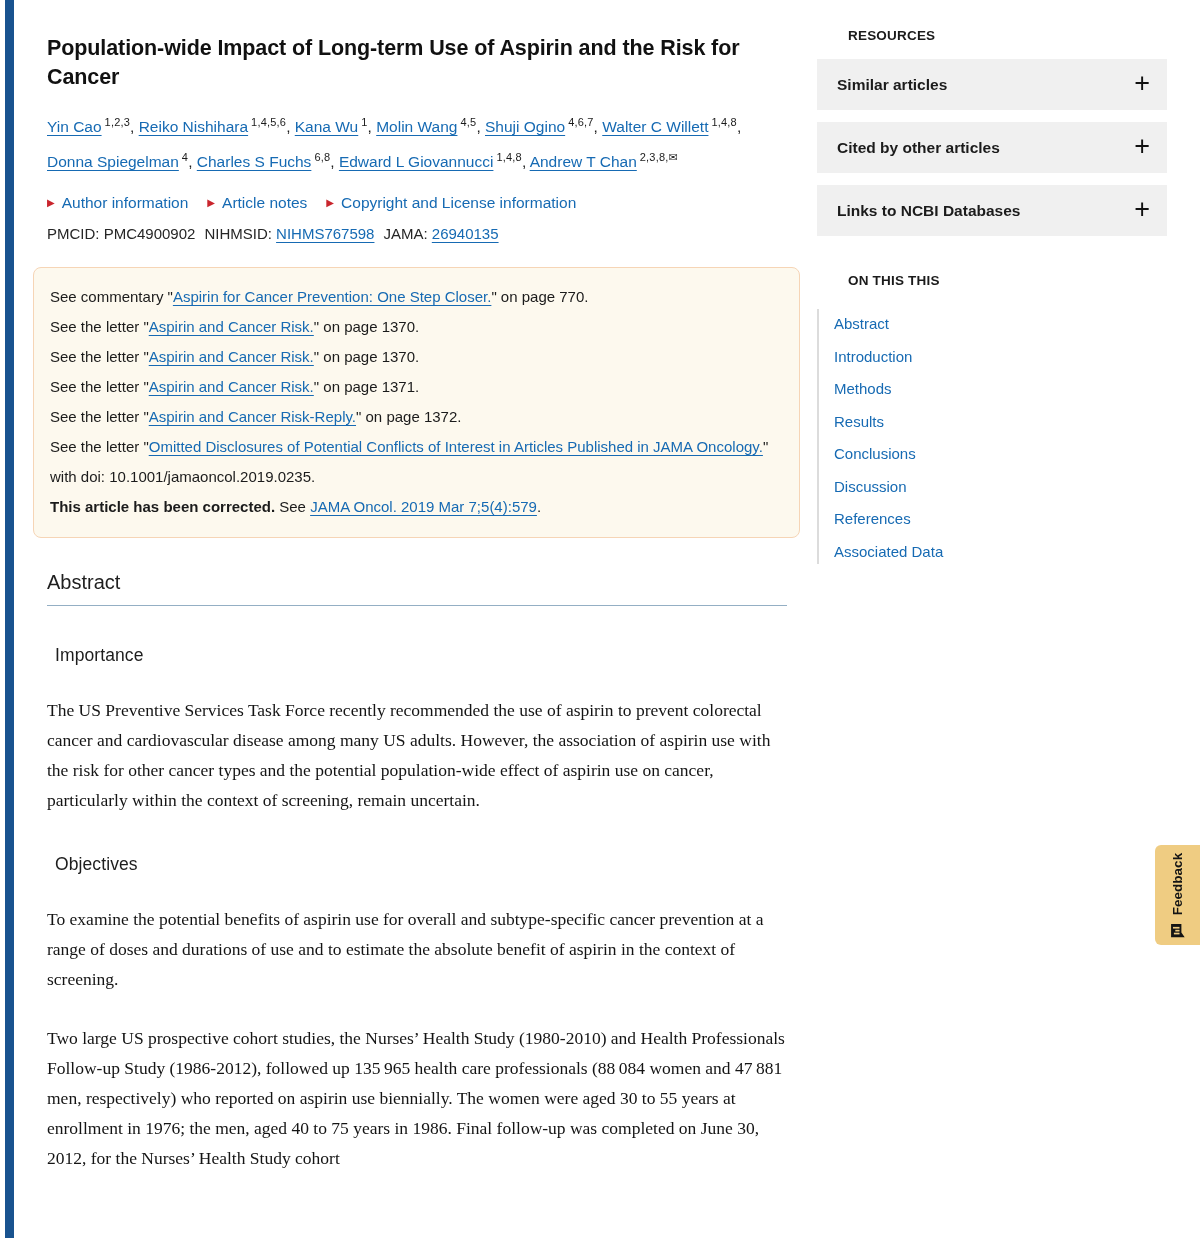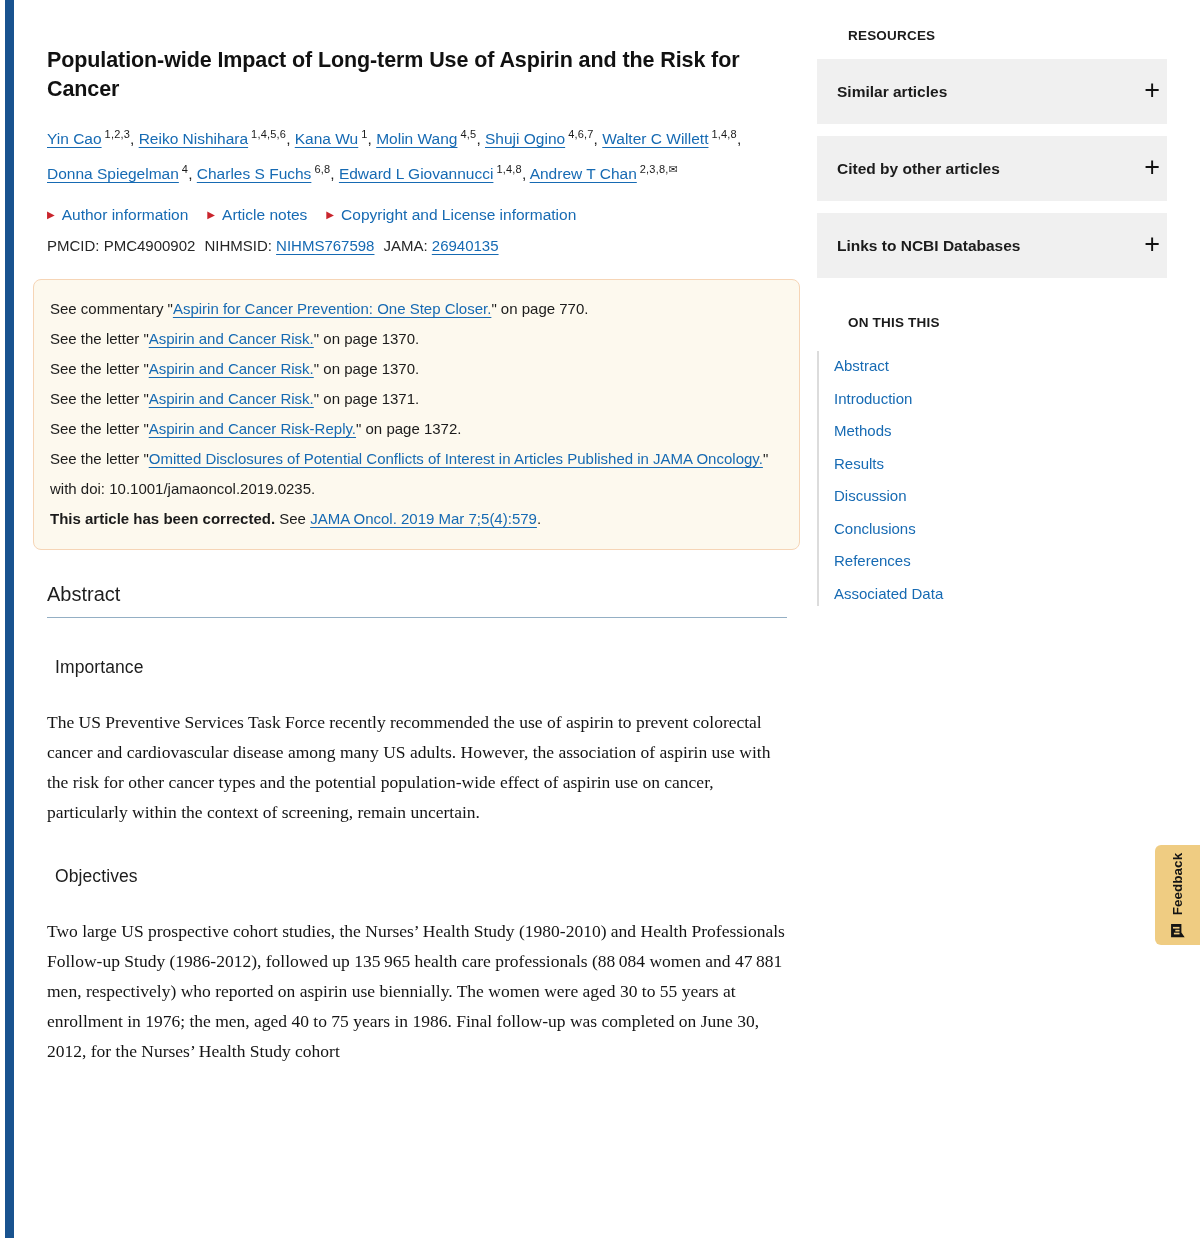--- a/index.html
+++ b/index.html
@@ -9,21 +9,21 @@
     background: #ffffff; color: #1b1b1b;
     font-family: "Liberation Sans", sans-serif;
   }
   a, .link { color: #166ab3; text-decoration: none; cursor: pointer; }
   .u { text-decoration: underline; text-underline-offset: 3px; text-decoration-thickness: 1px; }
 
   
   .left-accent { position: absolute; left: 5px; top: 0; width: 9px; height: 1238px; background: #19538f; }
 
   
-  .content { position: absolute; left: 47px; top: 40px; width: 756px; }
+  .content { position: absolute; left: 47px; top: 28px; width: 756px; }
 
   h1.title {
     margin: 6px 0 0; font-size: 21.5px; line-height: 29px; font-weight: 700;
     letter-spacing: -0.1px; color: #111; max-width: 700px;
   }
 
   .authors { margin: 15px 0 0; font-size: 15.5px; line-height: 30px; max-width: 742px; color: #1b1b1b; }
   .authors a { text-decoration: underline; text-underline-offset: 3px; text-decoration-thickness: 1px; }
   .authors sup { font-size: 11px; color: #1b1b1b; margin-left: 3px; letter-spacing: 0.2px; }
   .authors .env { font-size: 11px; }
@@ -52,22 +52,22 @@
   p.body {
     font-family: "Liberation Serif", serif; font-size: 17.5px; line-height: 30px;
     margin: 29px 0 0; max-width: 738px; color: #141414;
   }
 
   
   .sidebar { position: absolute; left: 817px; top: 28px; width: 350px; }
   .side-h { margin: 0; font-size: 13.5px; font-weight: 700; color: #1b1b1b; letter-spacing: 0.2px; padding-left: 31px; }
   .panels { margin-top: 16px; }
   .panel {
-    height: 65px; background: #f0f0f0; margin-bottom: 12px;
-    display: flex; align-items: center; padding: 0 7px 0 20px; cursor: pointer;
+    height: 51px; background: #f0f0f0; margin-bottom: 12px;
+    display: flex; align-items: center; padding: 0 17px 0 20px; cursor: pointer;
   }
   .panel .plbl { font-weight: 700; font-size: 15.5px; color: #1b1b1b; }
   .panel .plus { margin-left: auto; font-size: 27px; font-weight: 400; color: #111; line-height: 0; padding-bottom: 3px; }
   .otp-h { margin-top: 37px; }
   .otp-list {
     list-style: none; margin: 21px 0 0; padding: 3px 0 1px 15px;
     border-left: 2px solid #dcdcdc;
   }
   .otp-list li { margin: 0 0 9px; font-size: 15px; line-height: 23.5px; }
   .otp-list li:last-child { margin-bottom: 0; }
@@ -120,20 +120,21 @@
       <p>See the letter "<a class="u">Omitted Disclosures of Potential Conflicts of Interest in Articles Published in JAMA Oncology.</a>" with doi: 10.1001/jamaoncol.2019.0235.</p>
       <p><b>This article has been corrected.</b> See <a class="u">JAMA Oncol. 2019 Mar 7;5(4):579</a>.</p>
     </div>
 
   <section>
     <h2 class="sec">Abstract</h2>
     <div id="abstractBody">
         <h3 class="sub">Importance</h3>
         <p class="body">The US Preventive Services Task Force recently recommended the use of aspirin to prevent colorectal cancer and cardiovascular disease among many US adults. However, the association of aspirin use with the risk for other cancer types and the potential population-wide effect of aspirin use on cancer, particularly within the context of screening, remain uncertain.</p>
         <h3 class="sub">Objectives</h3>
+        <p class="body">To examine the potential benefits of aspirin use for overall and subtype-specific cancer prevention at a range of doses and durations of use and to estimate the absolute benefit of aspirin in the context of screening.</p>
         <p class="body">Two large US prospective cohort studies, the Nurses’ Health Study (1980-2010) and Health Professionals Follow-up Study (1986-2012), followed up 135 965 health care professionals (88 084 women and 47 881 men, respectively) who reported on aspirin use biennially. The women were aged 30 to 55 years at enrollment in 1976; the men, aged 40 to 75 years in 1986. Final follow-up was completed on June 30, 2012, for the Nurses’ Health Study cohort</p>
       </div>
   </section>
 </main>
 
 <aside class="sidebar">
   <h4 class="side-h">RESOURCES</h4>
   <div class="panels" id="resourcePanels">
       <div class="panel">
         <span class="plbl">Similar articles</span>
@@ -147,22 +148,22 @@
         <span class="plbl">Links to NCBI Databases</span>
         <span class="plus">+</span>
       </div>
     </div>
   <h4 class="side-h otp-h">ON THIS THIS</h4>
   <ul class="otp-list" id="otpList">
       <li><a class="link">Abstract</a></li>
       <li><a class="link">Introduction</a></li>
       <li><a class="link">Methods</a></li>
       <li><a class="link">Results</a></li>
+      <li><a class="link">Conclusions</a></li>
       <li><a class="link">Discussion</a></li>
-      <li><a class="link">Conclusions</a></li>
       <li><a class="link">References</a></li>
       <li><a class="link">Associated Data</a></li>
     </ul>
 </aside>
 
 <button class="feedback">
   <span class="fb-rot">
     <svg width="15" height="15" viewBox="0 0 16 16" aria-hidden="true">
       <path d="M1 1 h14 v11 h-9 l-5 3.5 z" fill="#141414"></path>
       <rect x="4" y="4" width="1.8" height="6" fill="#efcc82"></rect>

